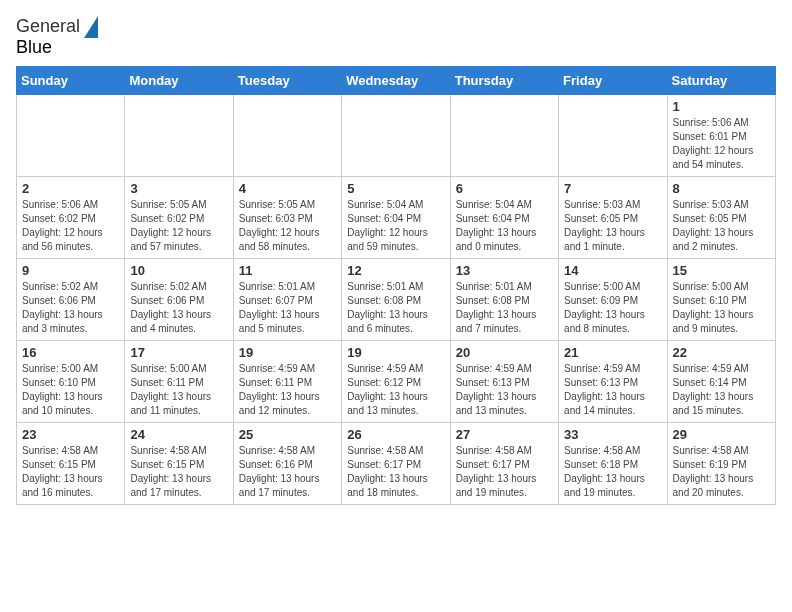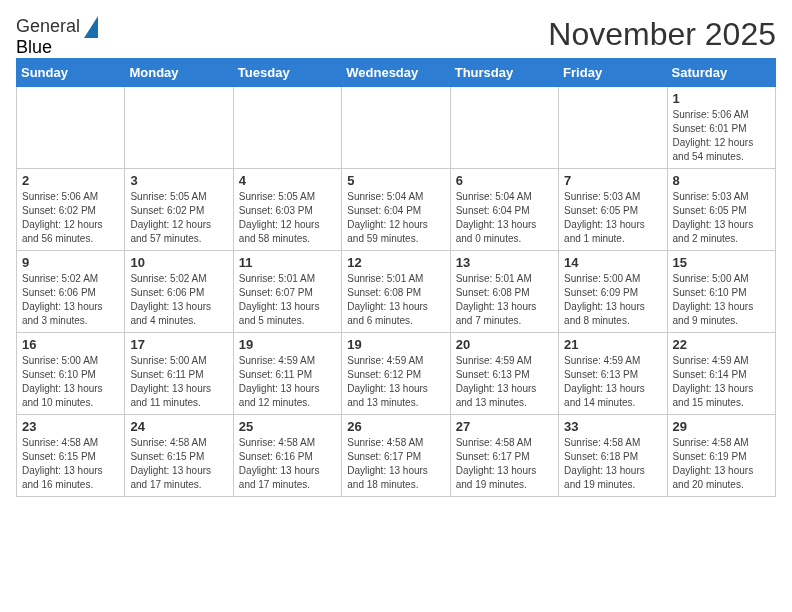--- a/index.html
+++ b/index.html
@@ -7,20 +7,21 @@
       font-family: Arial, sans-serif;
       background: #fff;
       width: 792px;
       min-height: 612px;
       padding: 16px;
     }
     .header-section {
       display: flex;
       justify-content: space-between;
       align-items: flex-start;
+      margin-bottom: 8px;
     }
     .logo {
       display: flex;
       align-items: center;
       gap: 4px;
     }
     .logo-text {
       font-size: 18px;
       color: #333;
       line-height: 1.1;
@@ -83,21 +84,20 @@
   <div class="logo">
     <div style="line-height:1.1">
       <div style="display:flex;align-items:center;">
         <span class="logo-text">General</span>
         <div style="display:inline-block;margin-left:4px;width:0;height:0;border-left:14px solid transparent;border-bottom:22px solid #1a6faf;border-right:0px solid transparent;"></div>
       </div>
       <span class="logo-text" style="color:#000000;">Blue</span>
     </div>
   </div>
   <div class="title-section">
-    <div class="main-title">November 2025</div>
   </div>
 </div>
 
 <table class="calendar">
   <thead>
     <tr>
       <th>Sunday</th>
       <th>Monday</th>
       <th>Tuesday</th>
       <th>Wednesday</th>

